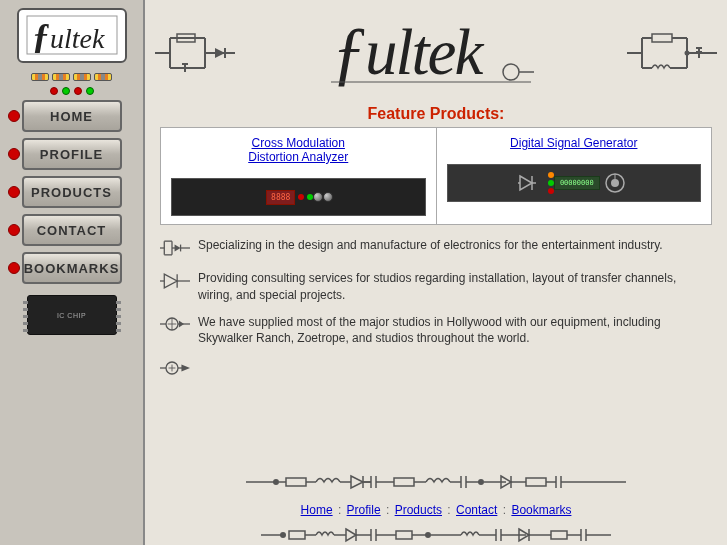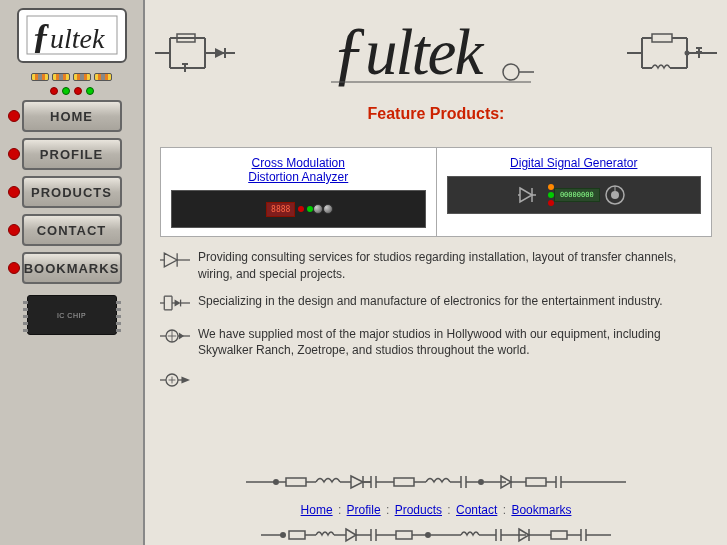--- a/index.html
+++ b/index.html
@@ -157,21 +157,21 @@
 
     
     .feature-products-section {
       padding: 0 15px;
     }
     .feature-products-title {
       color: #cc2200;
       font-size: 16px;
       font-weight: bold;
       text-align: center;
-      margin-bottom: 24px;
+      margin-bottom: 4px;
     }
 
     .products-row {
       display: flex;
       gap: 0;
       border: 1px solid #aaa;
       background: white;
       margin-bottom: 10px;
     }
     .product-box {
@@ -180,21 +180,21 @@
       text-align: center;
       border-right: 1px solid #aaa;
     }
     .product-box:last-child { border-right: none; }
     .product-link {
       color: #0000cc;
       text-decoration: underline;
       font-size: 12px;
       cursor: pointer;
       display: block;
-      margin-bottom: 6px;
+      margin-bottom: 14px;
       text-align: center;
     }
     .product-img-placeholder {
       width: 100%;
       height: 38px;
       background: #222;
       border: 1px solid #555;
       position: relative;
       overflow: hidden;
       display: flex;
@@ -438,45 +438,45 @@
     </div>
   </div>
 
   <div class="features-list">
 
     <div class="feature-item">
       <div class="feature-icon">
         <svg width="35" height="28" viewBox="0 0 35 28">
 
           <line x1="0" y1="14" x2="5" y2="14" stroke="#555" stroke-width="1.5"></line>
+          <line x1="5" y1="6" x2="5" y2="22" stroke="#555" stroke-width="1.5"></line>
+          <line x1="5" y1="6" x2="14" y2="6" stroke="#555" stroke-width="1.5"></line>
+          <line x1="5" y1="22" x2="14" y2="22" stroke="#555" stroke-width="1.5"></line>
+          <line x1="14" y1="6" x2="14" y2="22" stroke="#555" stroke-width="1.5"></line>
+          <line x1="14" y1="14" x2="20" y2="14" stroke="#555" stroke-width="1.5"></line>
+
+          <polygon points="17,10 24,14 17,18" fill="#555"></polygon>
+          <line x1="24" y1="10" x2="24" y2="18" stroke="#555" stroke-width="1.5"></line>
+          <line x1="24" y1="14" x2="35" y2="14" stroke="#555" stroke-width="1.5"></line>
+        </svg>
+      </div>
+      <div class="feature-text">Specializing in the design and manufacture of electronics for the entertainment industry.</div>
+    </div>
+
+    <div class="feature-item">
+      <div class="feature-icon">
+        <svg width="35" height="28" viewBox="0 0 35 28">
+
+          <line x1="0" y1="14" x2="5" y2="14" stroke="#555" stroke-width="1.5"></line>
           <polygon points="5,6 20,14 5,22" fill="none" stroke="#555" stroke-width="1.5"></polygon>
           <line x1="20" y1="6" x2="20" y2="22" stroke="#555" stroke-width="1.5"></line>
           <line x1="20" y1="14" x2="35" y2="14" stroke="#555" stroke-width="1.5"></line>
         </svg>
       </div>
       <div class="feature-text">Providing consulting services for studios regarding installation, layout of transfer channels, wiring, and special projects.</div>
-    </div>
-
-    <div class="feature-item">
-      <div class="feature-icon">
-        <svg width="35" height="28" viewBox="0 0 35 28">
-
-          <line x1="0" y1="14" x2="5" y2="14" stroke="#555" stroke-width="1.5"></line>
-          <line x1="5" y1="6" x2="5" y2="22" stroke="#555" stroke-width="1.5"></line>
-          <line x1="5" y1="6" x2="14" y2="6" stroke="#555" stroke-width="1.5"></line>
-          <line x1="5" y1="22" x2="14" y2="22" stroke="#555" stroke-width="1.5"></line>
-          <line x1="14" y1="6" x2="14" y2="22" stroke="#555" stroke-width="1.5"></line>
-          <line x1="14" y1="14" x2="20" y2="14" stroke="#555" stroke-width="1.5"></line>
-
-          <polygon points="17,10 24,14 17,18" fill="#555"></polygon>
-          <line x1="24" y1="10" x2="24" y2="18" stroke="#555" stroke-width="1.5"></line>
-          <line x1="24" y1="14" x2="35" y2="14" stroke="#555" stroke-width="1.5"></line>
-        </svg>
-      </div>
-      <div class="feature-text">Specializing in the design and manufacture of electronics for the entertainment industry.</div>
     </div>
 
     <div class="feature-item">
       <div class="feature-icon">
         <svg width="35" height="28" viewBox="0 0 35 28">
 
           <line x1="0" y1="14" x2="7" y2="14" stroke="#555" stroke-width="1.5"></line>
           <circle cx="14" cy="14" r="7" fill="none" stroke="#555" stroke-width="1.5"></circle>
           <line x1="14" y1="7" x2="14" y2="21" stroke="#555" stroke-width="1"></line>
           <line x1="21" y1="14" x2="35" y2="14" stroke="#555" stroke-width="1.5"></line>

